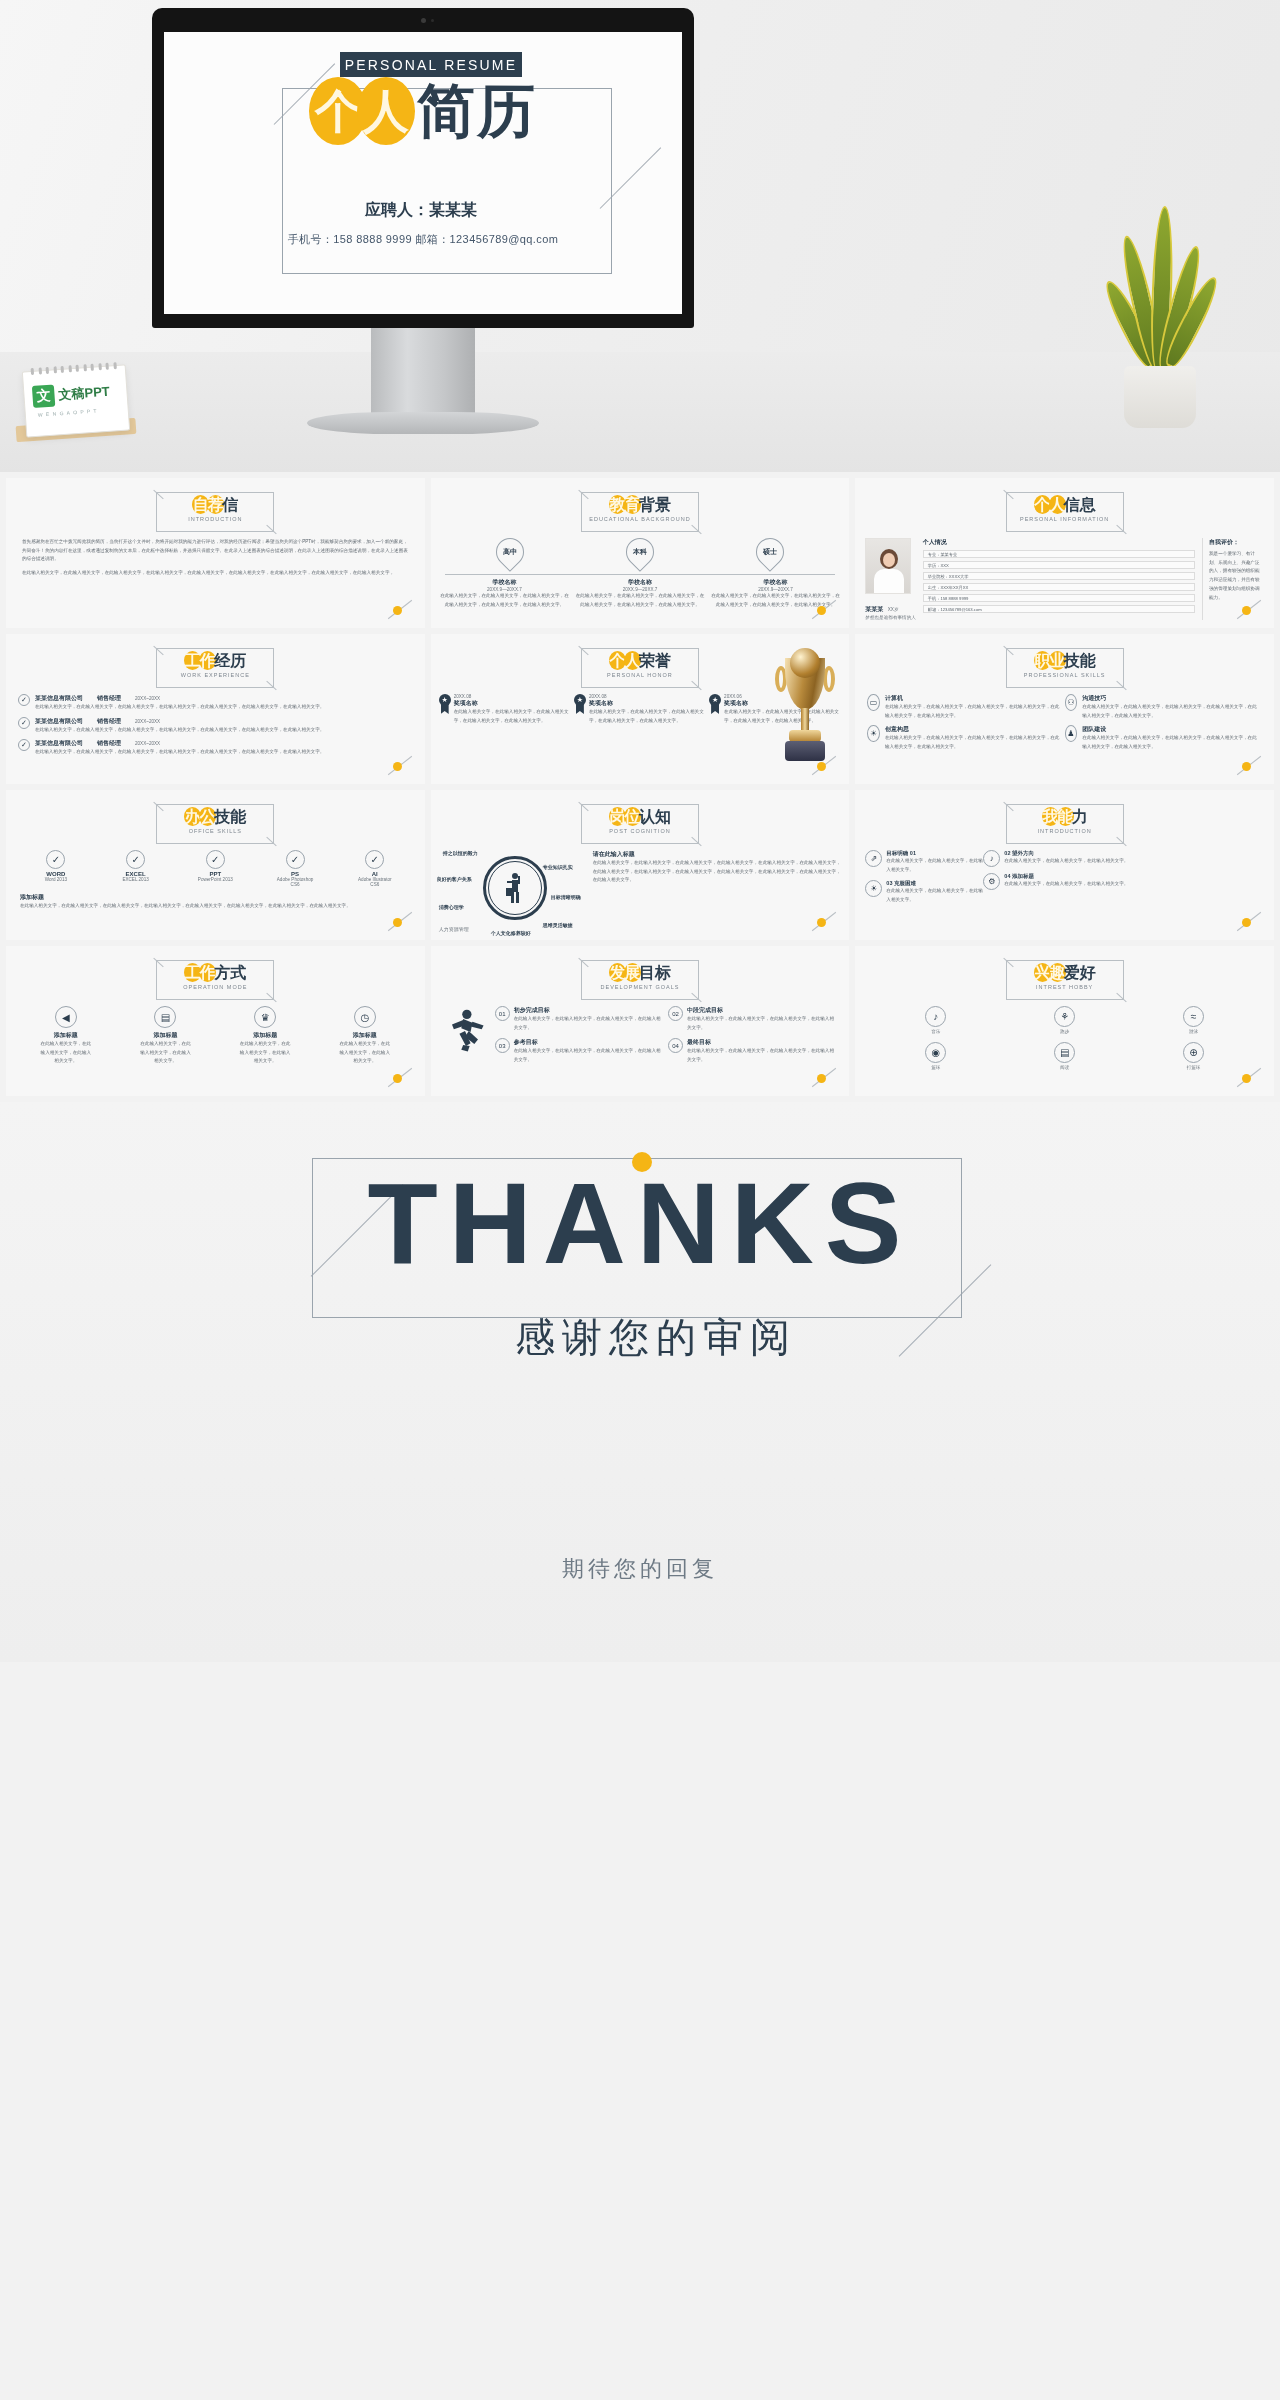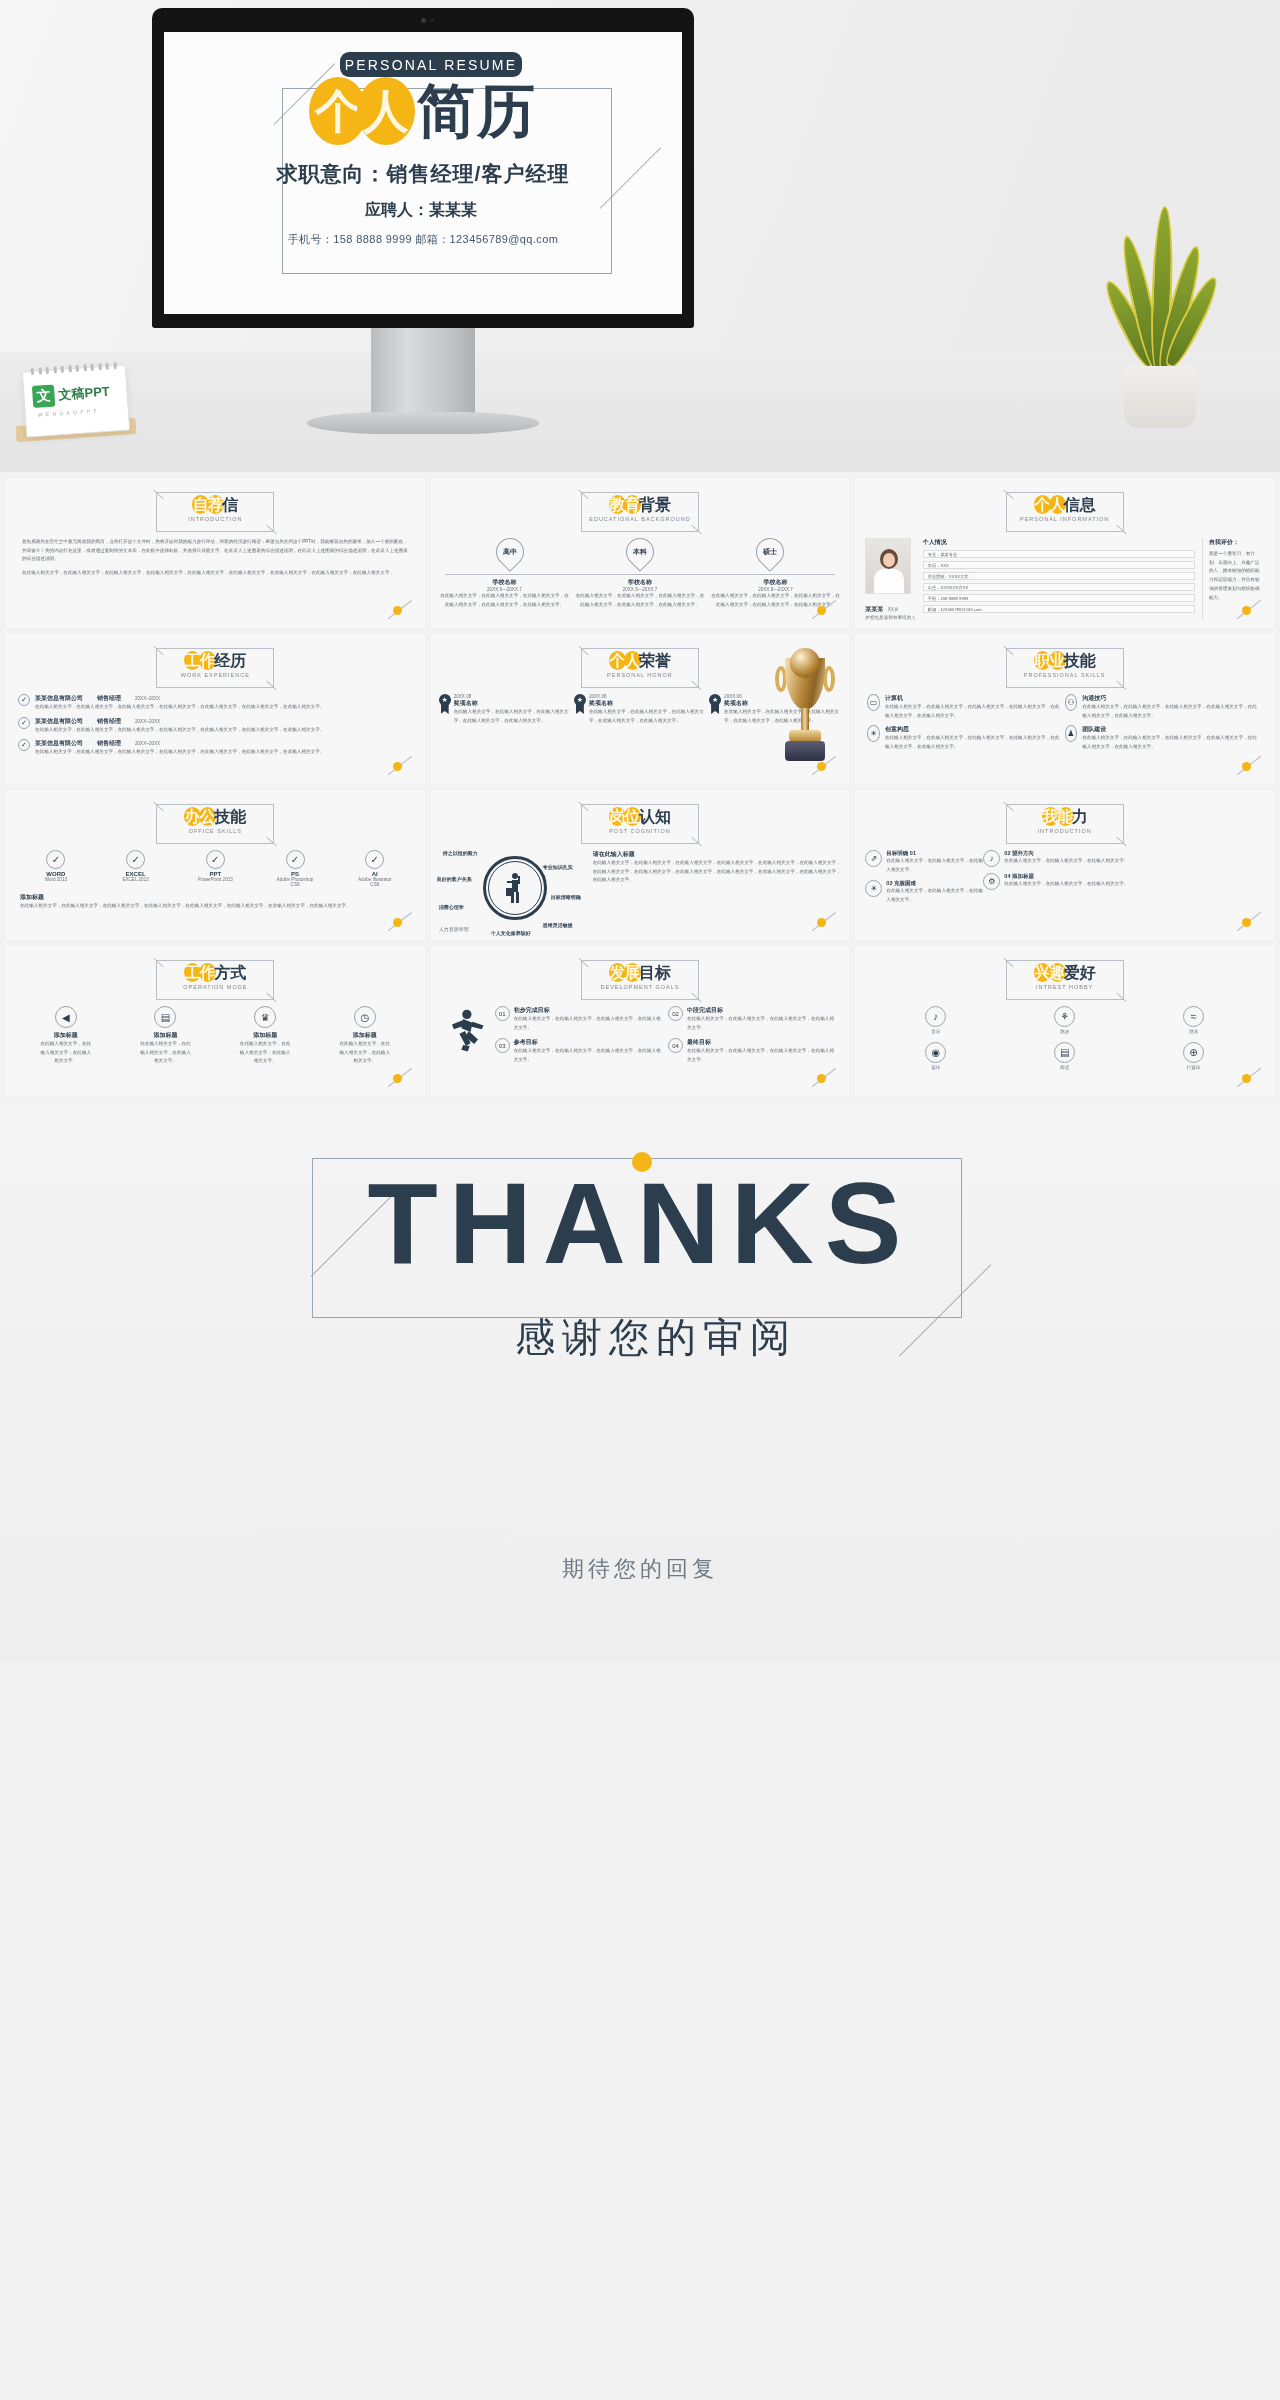--- a/index.html
+++ b/index.html
@@ -52,21 +52,21 @@
   }
   .s0-diag {
     position:absolute; width:86px; height:1px; background:#a6aeb6;
     transform:rotate(-45deg); transform-origin:left center;
   }
   .s0-diag.a { left:110px; top:92px; }
   .s0-diag.b { left:436px; top:176px; }
   .s0-tagbar {
     position:absolute; left:176px; top:20px; width:182px; height:25px;
     background:#2c3e4e; color:#fff; display:flex; align-items:center; justify-content:center;
-    font-size:14px; letter-spacing:2.2px;border-radius:9px;
+    font-size:14px; letter-spacing:2.2px;
   }
   .s0-title {
     position:absolute; left:0; right:0; top:45px; text-align:center;
     display:flex; align-items:center; justify-content:center; gap:0px;
   }
   .s0-cir {
     width:58px; height:68px; border-radius:50%; background:#f5b515;
     display:flex; align-items:center; justify-content:center;
     color:#fff7e0; font-size:46px; font-weight:700; line-height:1;
     margin-right:-10px;
@@ -274,21 +274,20 @@
       <div class="mon-screen">
         <div class="s0-diag a"></div>
         <div class="s0-diag b"></div>
         <div class="s0-frame"></div>
         <div class="s0-tagbar">PERSONAL RESUME</div>
         <div class="s0-title">
           <span class="s0-cir">个</span>
           <span class="s0-cir">人</span>
           <span class="s0-hanzi">简历</span>
         </div>
-        <div class="s0-intent">求职意向：销售经理/客户经理</div>
         <div class="s0-name">应聘人：某某某</div>
         <div class="s0-contact">手机号：158 8888 9999    邮箱：123456789@qq.com</div>
       </div>
     </div>
     <div class="mon-neck"></div>
     <div class="mon-base"></div>
   </div>
 
   <div class="plant">
     <div class="leaf l4"></div>

